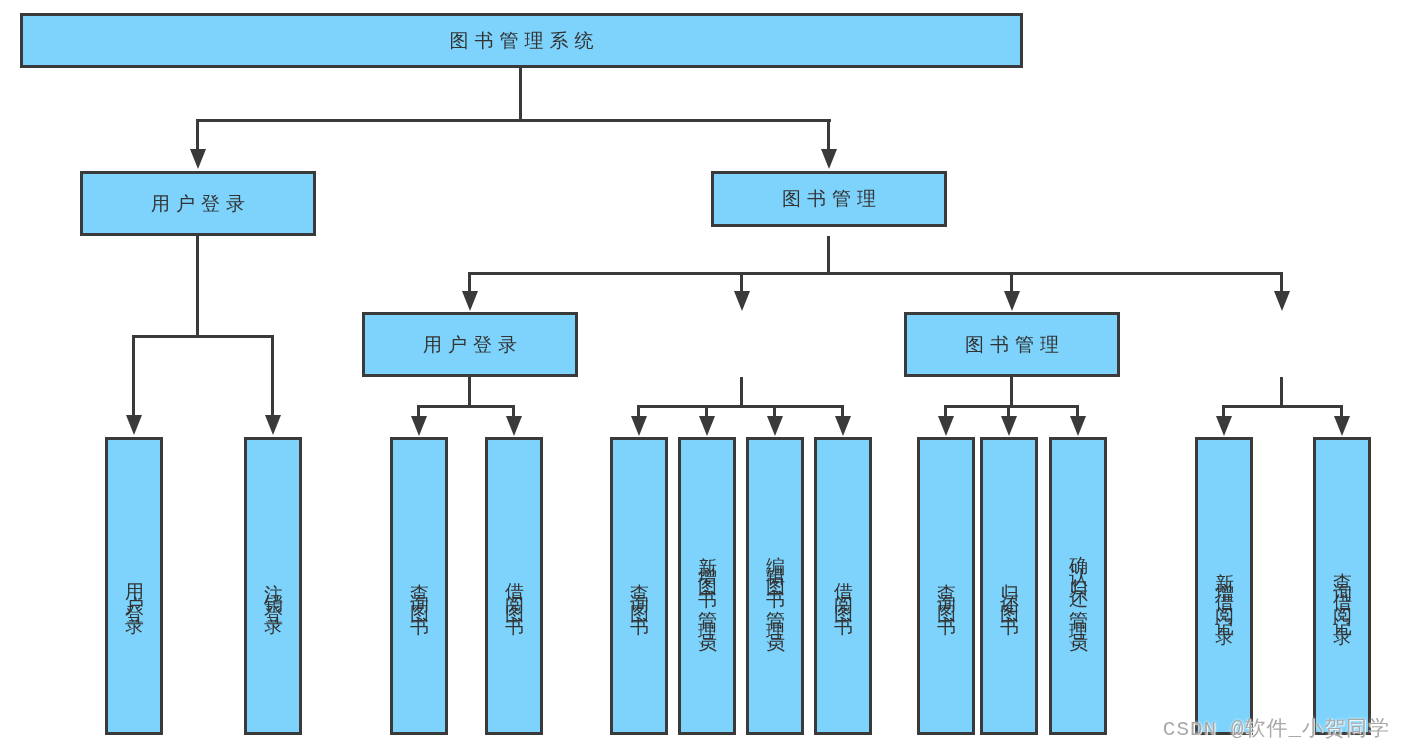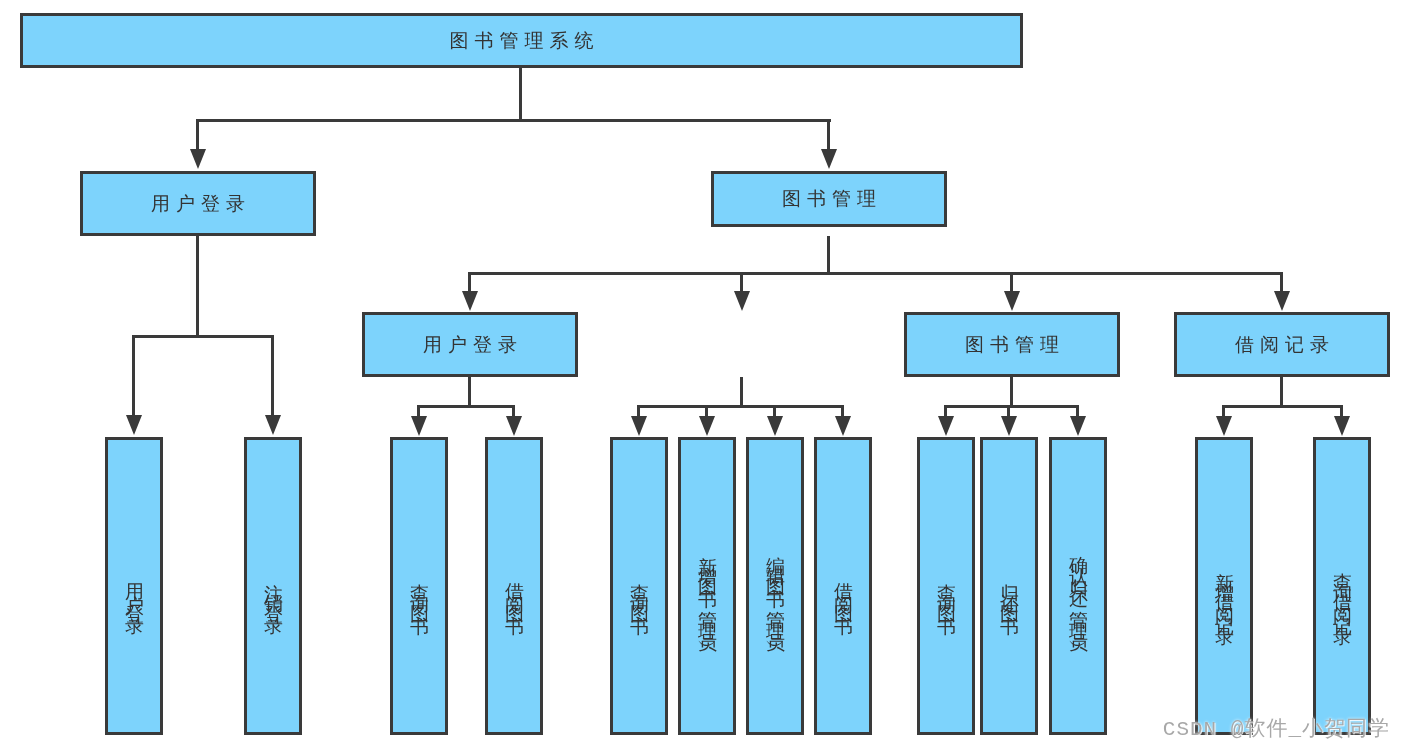--- a/index.html
+++ b/index.html
@@ -74,23 +74,20 @@
   </div>
   <div class="box" style="left:711px;top:171px;width:236px;height:56px">
     <span class="hlabel">图书管理</span>
   </div>
 
   <div class="box" style="left:362px;top:312px;width:216px;height:65px">
     <span class="hlabel">用户登录</span>
   </div>
   <div class="box" style="left:904px;top:312px;width:216px;height:65px">
     <span class="hlabel">图书管理</span>
-  </div>
-  <div class="box" style="left:1174px;top:312px;width:216px;height:65px">
-    <span class="hlabel">借阅记录</span>
   </div>
 
   <div class="box vbox" style="left:105px;top:437px">
     <span class="vtext">用户登录</span>
   </div>
   <div class="box vbox" style="left:244px;top:437px">
     <span class="vtext">注销登录</span>
   </div>
 
   <div class="box vbox" style="left:390px;top:437px">

